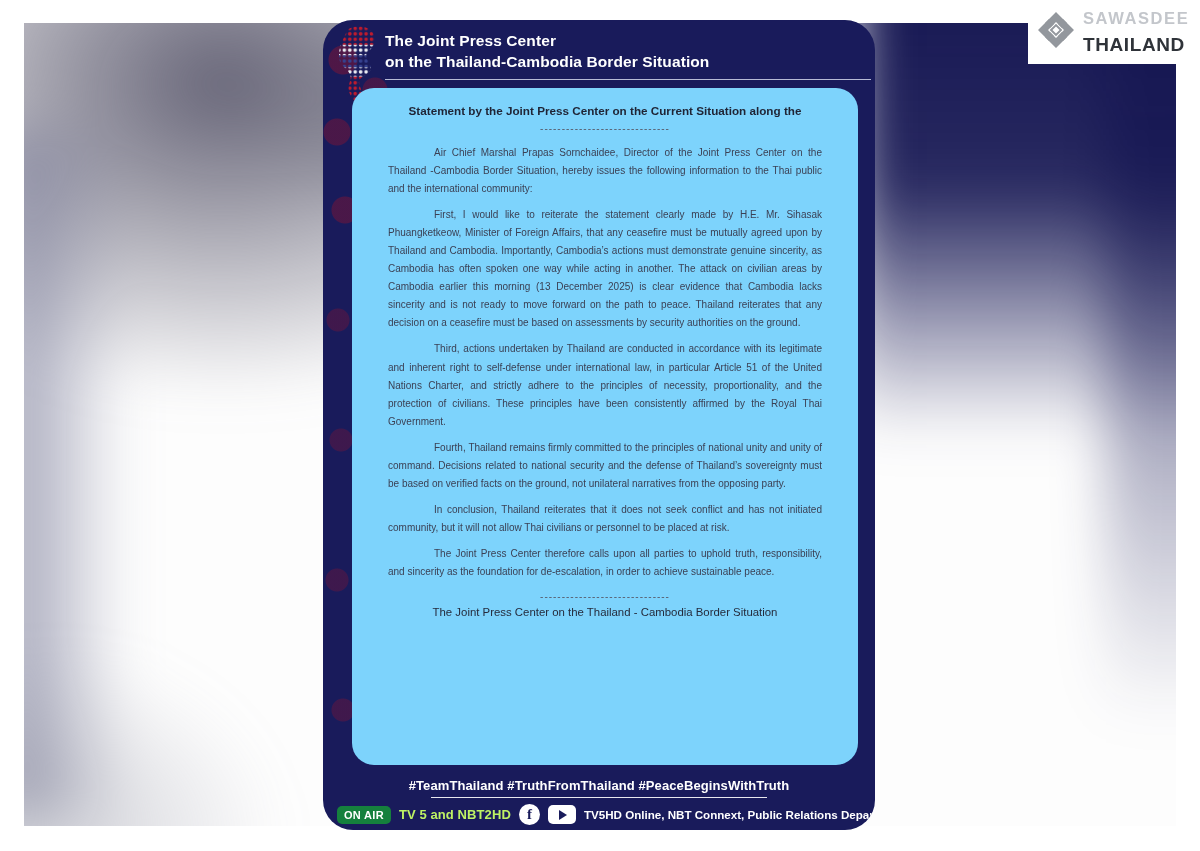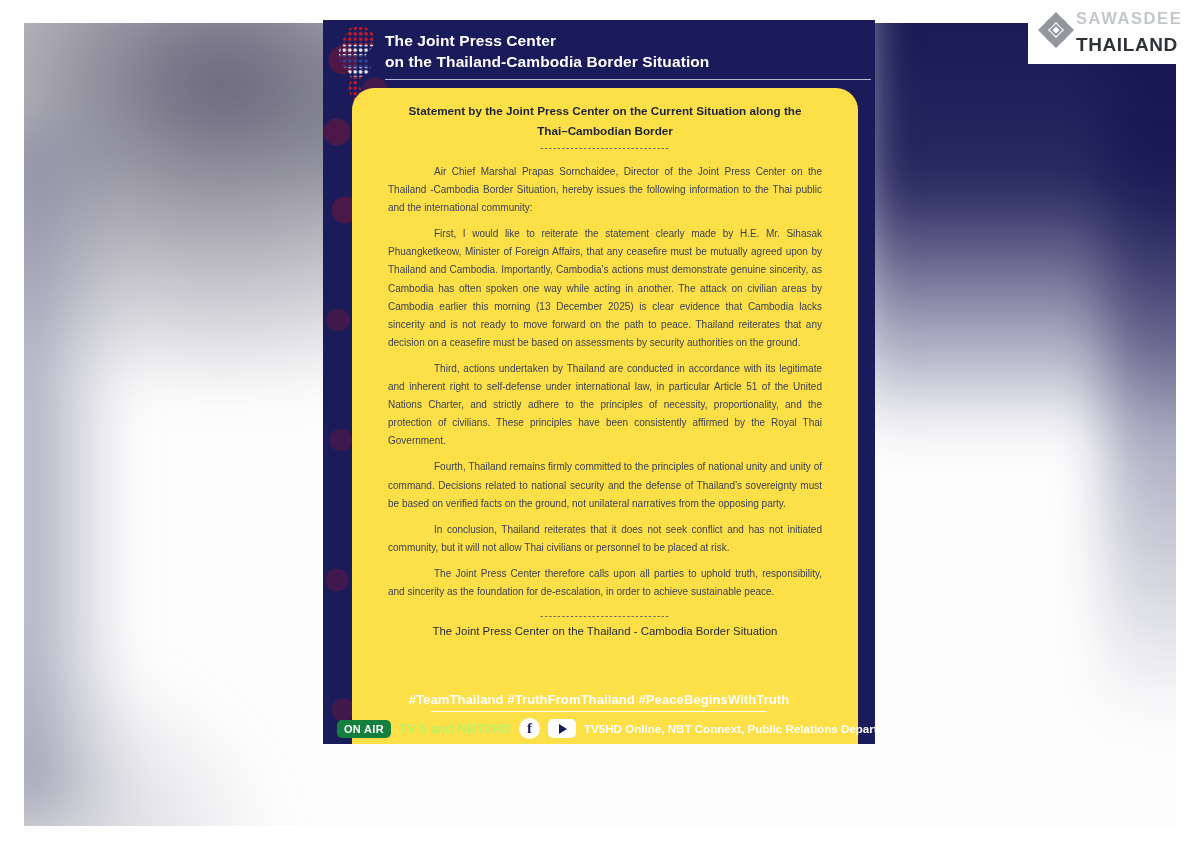--- a/index.html
+++ b/index.html
@@ -13,47 +13,47 @@
   .blur-inner{position:absolute;left:-60px;top:-60px;right:-60px;bottom:-60px;filter:blur(26px);}
   .blob{position:absolute;}
   .blob-tl{left:0;top:0;width:680px;height:430px;background:radial-gradient(ellipse at 38% 28%, rgba(92,90,110,.95), rgba(92,90,110,0) 72%);}
   .blob-top{left:260px;top:30px;width:560px;height:240px;background:radial-gradient(ellipse, rgba(108,108,124,.85), rgba(108,108,124,0) 72%);}
   .blob-left-edge{left:30px;top:170px;width:130px;height:680px;background:linear-gradient(to right, rgba(116,118,148,.75), rgba(116,118,148,0));}
   .blob-right{right:0;top:0;width:380px;height:580px;background:linear-gradient(to bottom, rgba(21,22,82,1) 0%, rgba(21,22,82,.92) 38%, rgba(21,22,82,0) 82%);}
   .blob-right-edge{right:0;top:0;width:130px;height:760px;background:linear-gradient(to bottom, rgba(21,22,82,.9), rgba(21,22,82,0));}
   .blob-bl{left:0;bottom:0;width:320px;height:240px;background:radial-gradient(ellipse at 20% 80%, rgba(130,132,150,.4), rgba(130,132,150,0) 70%);}
 
   
-  .logo-area{position:absolute;left:1028px;top:0;width:172px;height:64px;background:#ffffff;display:flex;align-items:center;justify-content:flex-start;padding-left:8px;box-sizing:border-box;}
+  .logo-area{position:absolute;left:1028px;top:0;width:172px;height:64px;background:#ffffff;display:flex;align-items:center;justify-content:flex-start;gap:7px;padding-left:8px;box-sizing:border-box;}
   .logo-text{display:flex;flex-direction:column;line-height:1;}
   .logo-text .l1{font-size:16.5px;font-weight:bold;letter-spacing:1.6px;color:#c3c6cb;}
   .logo-text .l2{font-size:19px;font-weight:bold;letter-spacing:.6px;color:#2f3339;margin-top:8px;}
 
   
-  .card{position:absolute;left:323px;top:20px;width:552px;height:724px;background:#191b5b;overflow:hidden;}
+  .card{position:absolute;left:323px;top:20px;width:552px;height:810px;background:#191b5b;overflow:hidden;border-radius:30px;}
   .deco-dots{position:absolute;left:0;top:0;width:90px;height:802px;pointer-events:none;
     background-image:
       radial-gradient(circle 16px at 20px 40px,  rgba(122,20,54,.55) 0 14px, transparent 15px),
       radial-gradient(circle 14px at 52px 70px,  rgba(122,20,54,.45) 0 12px, transparent 13px),
       radial-gradient(circle 15px at 14px 112px, rgba(122,20,54,.5) 0 13px, transparent 14px),
       radial-gradient(circle 13px at 48px 142px, rgba(122,20,54,.45) 0 11px, transparent 12px),
       radial-gradient(circle 15px at 22px 190px, rgba(122,20,54,.5) 0 13px, transparent 14px),
       radial-gradient(circle 12px at 55px 215px, rgba(122,20,54,.4) 0 10px, transparent 11px),
       radial-gradient(circle 13px at 15px 300px, rgba(122,20,54,.4) 0 11px, transparent 12px),
       radial-gradient(circle 13px at 18px 420px, rgba(122,20,54,.38) 0 11px, transparent 12px),
       radial-gradient(circle 13px at 14px 560px, rgba(122,20,54,.38) 0 11px, transparent 12px),
       radial-gradient(circle 13px at 20px 690px, rgba(122,20,54,.4) 0 11px, transparent 12px);
   }
   .th-map{position:absolute;left:8px;top:4px;}
   .card-header{position:absolute;left:62px;top:10px;right:10px;color:#ffffff;}
   .card-header .t{font-size:15.5px;font-weight:bold;line-height:21px;letter-spacing:.1px;}
   .header-rule{position:absolute;left:62px;top:59px;width:486px;height:1px;background:rgba(210,214,235,.85);}
 
   
-  .sheet{position:absolute;left:29px;top:68px;width:506px;height:677px;background:#fde047;border-radius:22px;box-sizing:border-box;padding:13px 28px 0 28px;overflow:hidden;}
+  .sheet{position:absolute;left:29px;top:68px;width:506px;height:677px;background:#7dd3fc;border-radius:22px;box-sizing:border-box;padding:13px 28px 0 28px;overflow:hidden;}
   .sheet-title{font-size:11.7px;font-weight:bold;color:#1f2435;text-align:center;line-height:19.5px;}
   .dash-line{font-size:10px;letter-spacing:1px;color:#565b6a;text-align:center;line-height:14px;margin-top:1px;}
   .paras{margin-top:4px;}
   .paras p{margin:8px;font-size:10px;line-height:18.1px;color:#3b4155;text-align:justify;text-indent:46px;letter-spacing:0;}
   .closing{margin-top:6px;}
   .sig{font-size:11.4px;color:#252b3c;text-align:center;line-height:17px;font-weight:500;}
 
   
   .card-footer{position:absolute;left:14px;right:14px;bottom:5px;}
   .hashtags{color:#ffffff;font-weight:bold;font-size:13px;text-align:center;letter-spacing:.1px;}
@@ -128,21 +128,20 @@
   </span>
 
   <div class="card-header">
     <div class="t">The Joint Press Center</div>
     <div class="t">on the Thailand-Cambodia Border Situation</div>
   </div>
   <div class="header-rule"></div>
 
   <div class="sheet">
     <div class="sheet-title">Statement by the Joint Press Center on the Current Situation along the</div>
-    <div class="sheet-title">Thai–Cambodian Border</div>
     <div class="dash-line">------------------------------</div>
     <div class="paras">
         <p>Air Chief Marshal Prapas Sornchaidee, Director of the Joint Press Center on the Thailand -Cambodia Border Situation, hereby issues the following information to the Thai public and the international community:</p>
         <p>First, I would like to reiterate the statement clearly made by H.E. Mr. Sihasak Phuangketkeow, Minister of Foreign Affairs, that any ceasefire must be mutually agreed upon by Thailand and Cambodia. Importantly, Cambodia’s actions must demonstrate genuine sincerity, as Cambodia has often spoken one way while acting in another. The attack on civilian areas by Cambodia earlier this morning (13 December 2025) is clear evidence that Cambodia lacks sincerity and is not ready to move forward on the path to peace. Thailand reiterates that any decision on a ceasefire must be based on assessments by security authorities on the ground.</p>
         <p>Third, actions undertaken by Thailand are conducted in accordance with its legitimate and inherent right to self-defense under international law, in particular Article 51 of the United Nations Charter, and strictly adhere to the principles of necessity, proportionality, and the protection of civilians. These principles have been consistently affirmed by the Royal Thai Government.</p>
         <p>Fourth, Thailand remains firmly committed to the principles of national unity and unity of command. Decisions related to national security and the defense of Thailand’s sovereignty must be based on verified facts on the ground, not unilateral narratives from the opposing party.</p>
         <p>In conclusion, Thailand reiterates that it does not seek conflict and has not initiated community, but it will not allow Thai civilians or personnel to be placed at risk.</p>
         <p>The Joint Press Center therefore calls upon all parties to uphold truth, responsibility, and sincerity as the foundation for de-escalation, in order to achieve sustainable peace.</p>
       </div>
     <div class="dash-line closing">------------------------------</div>

